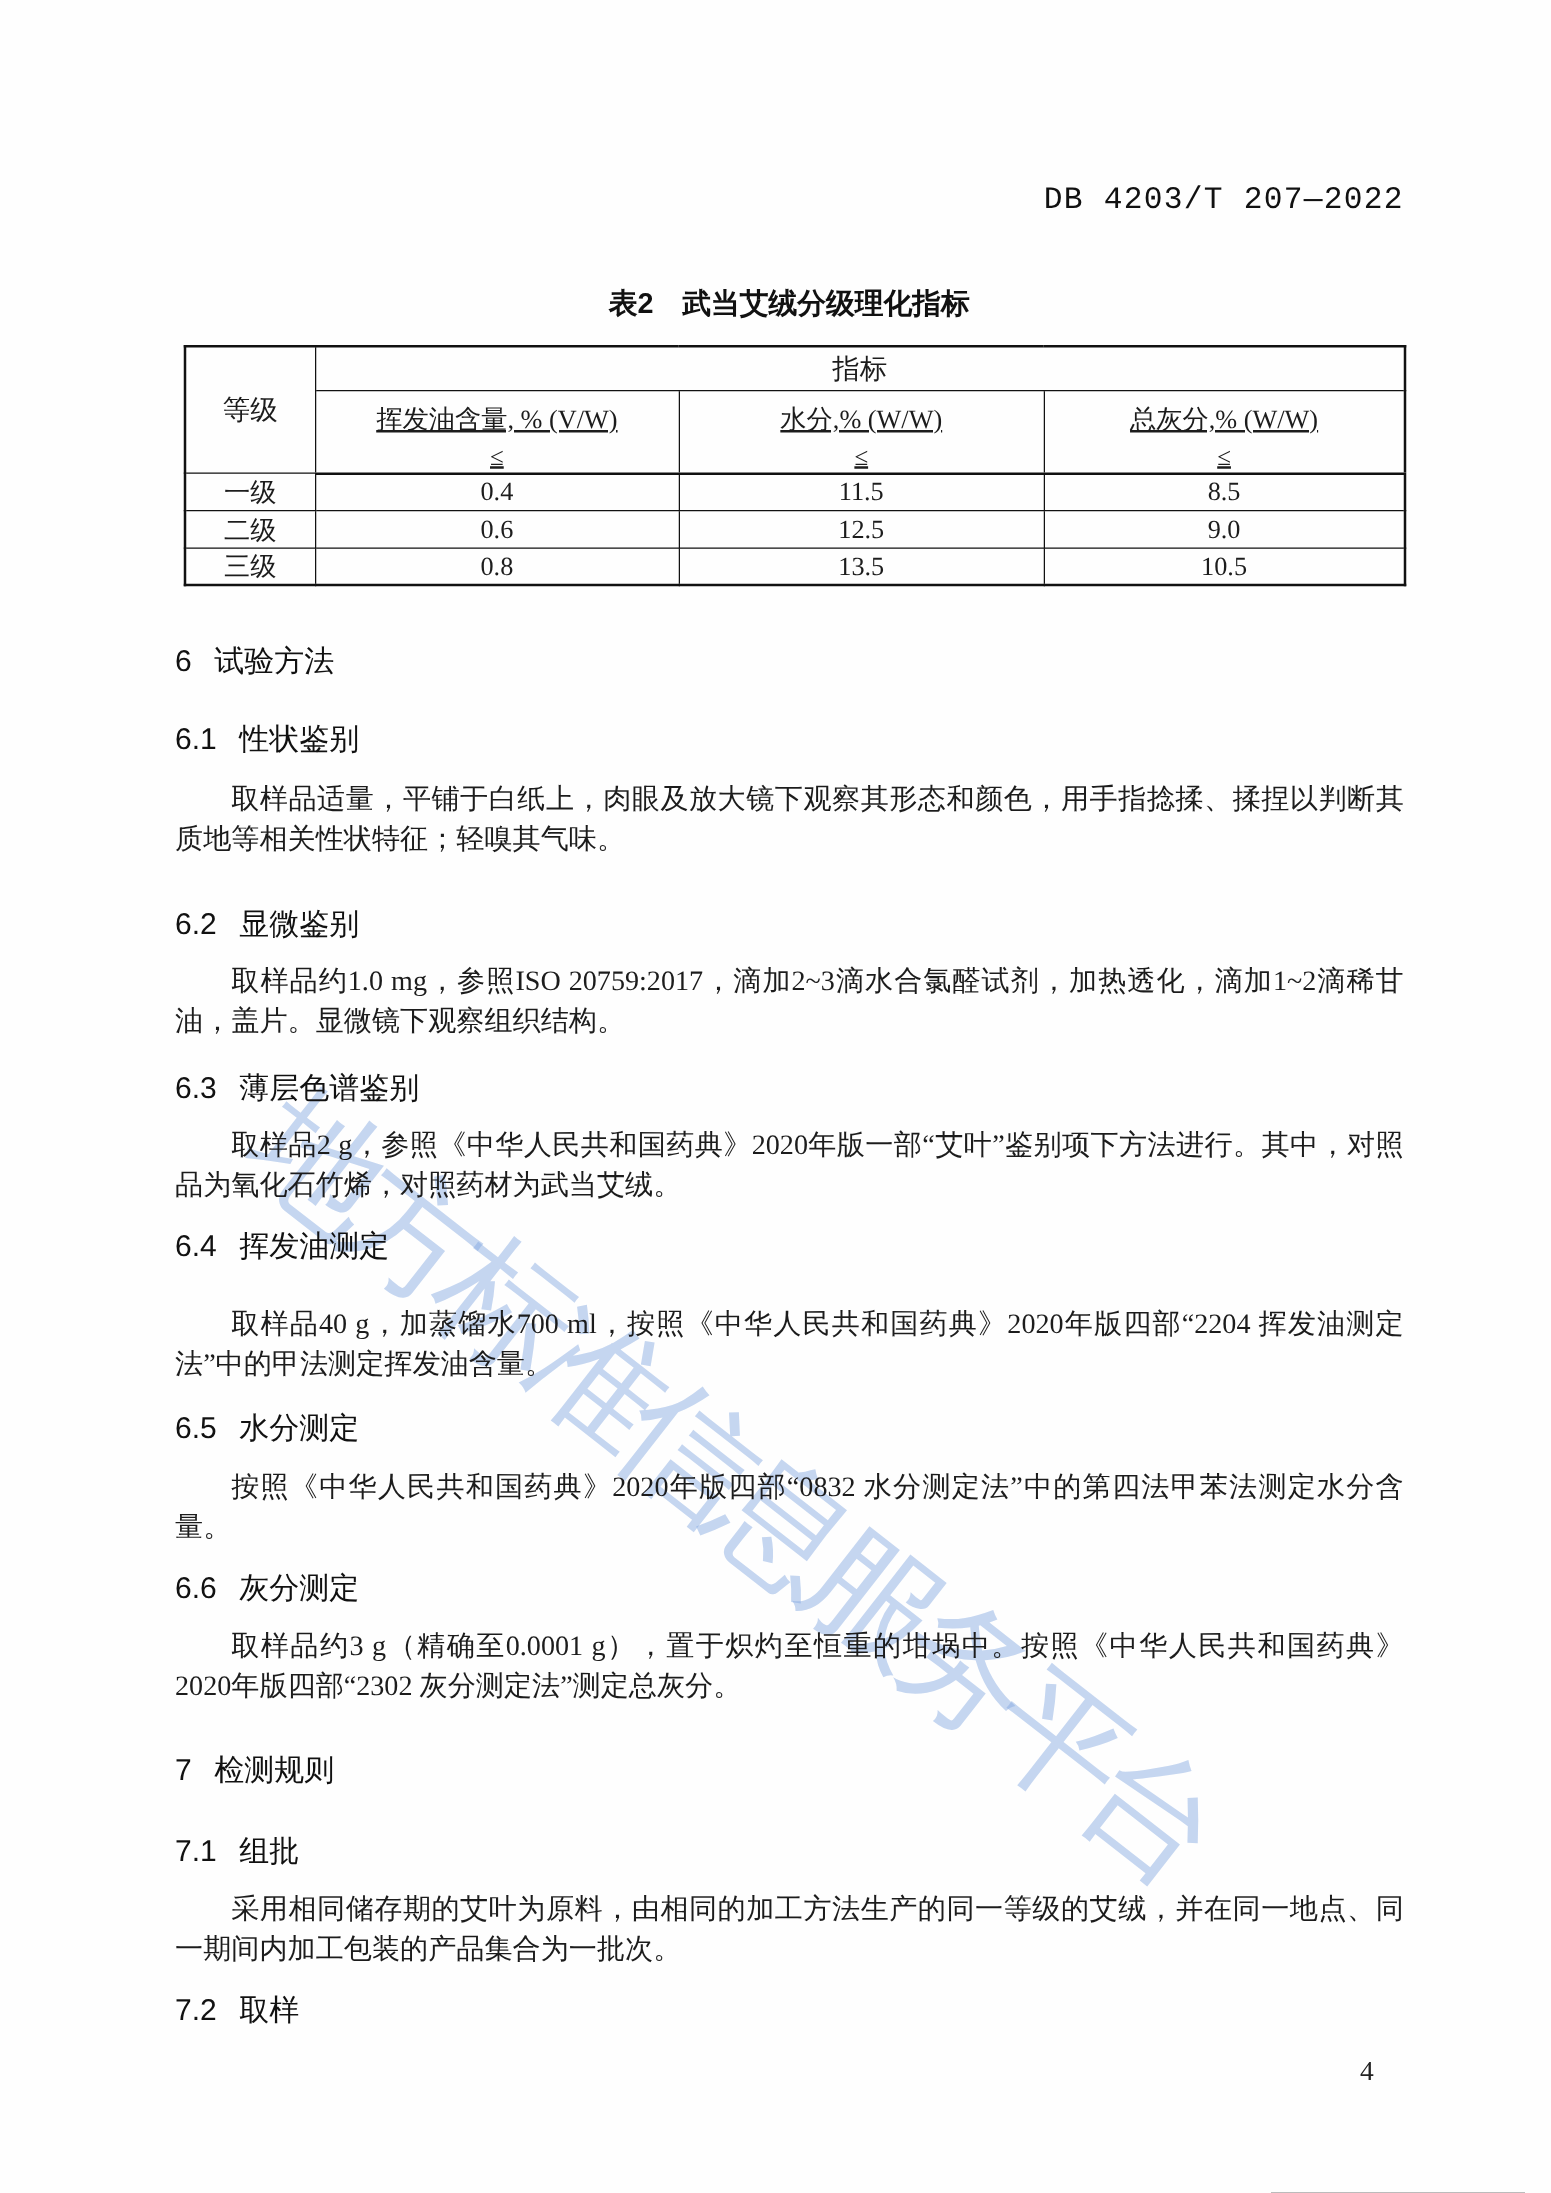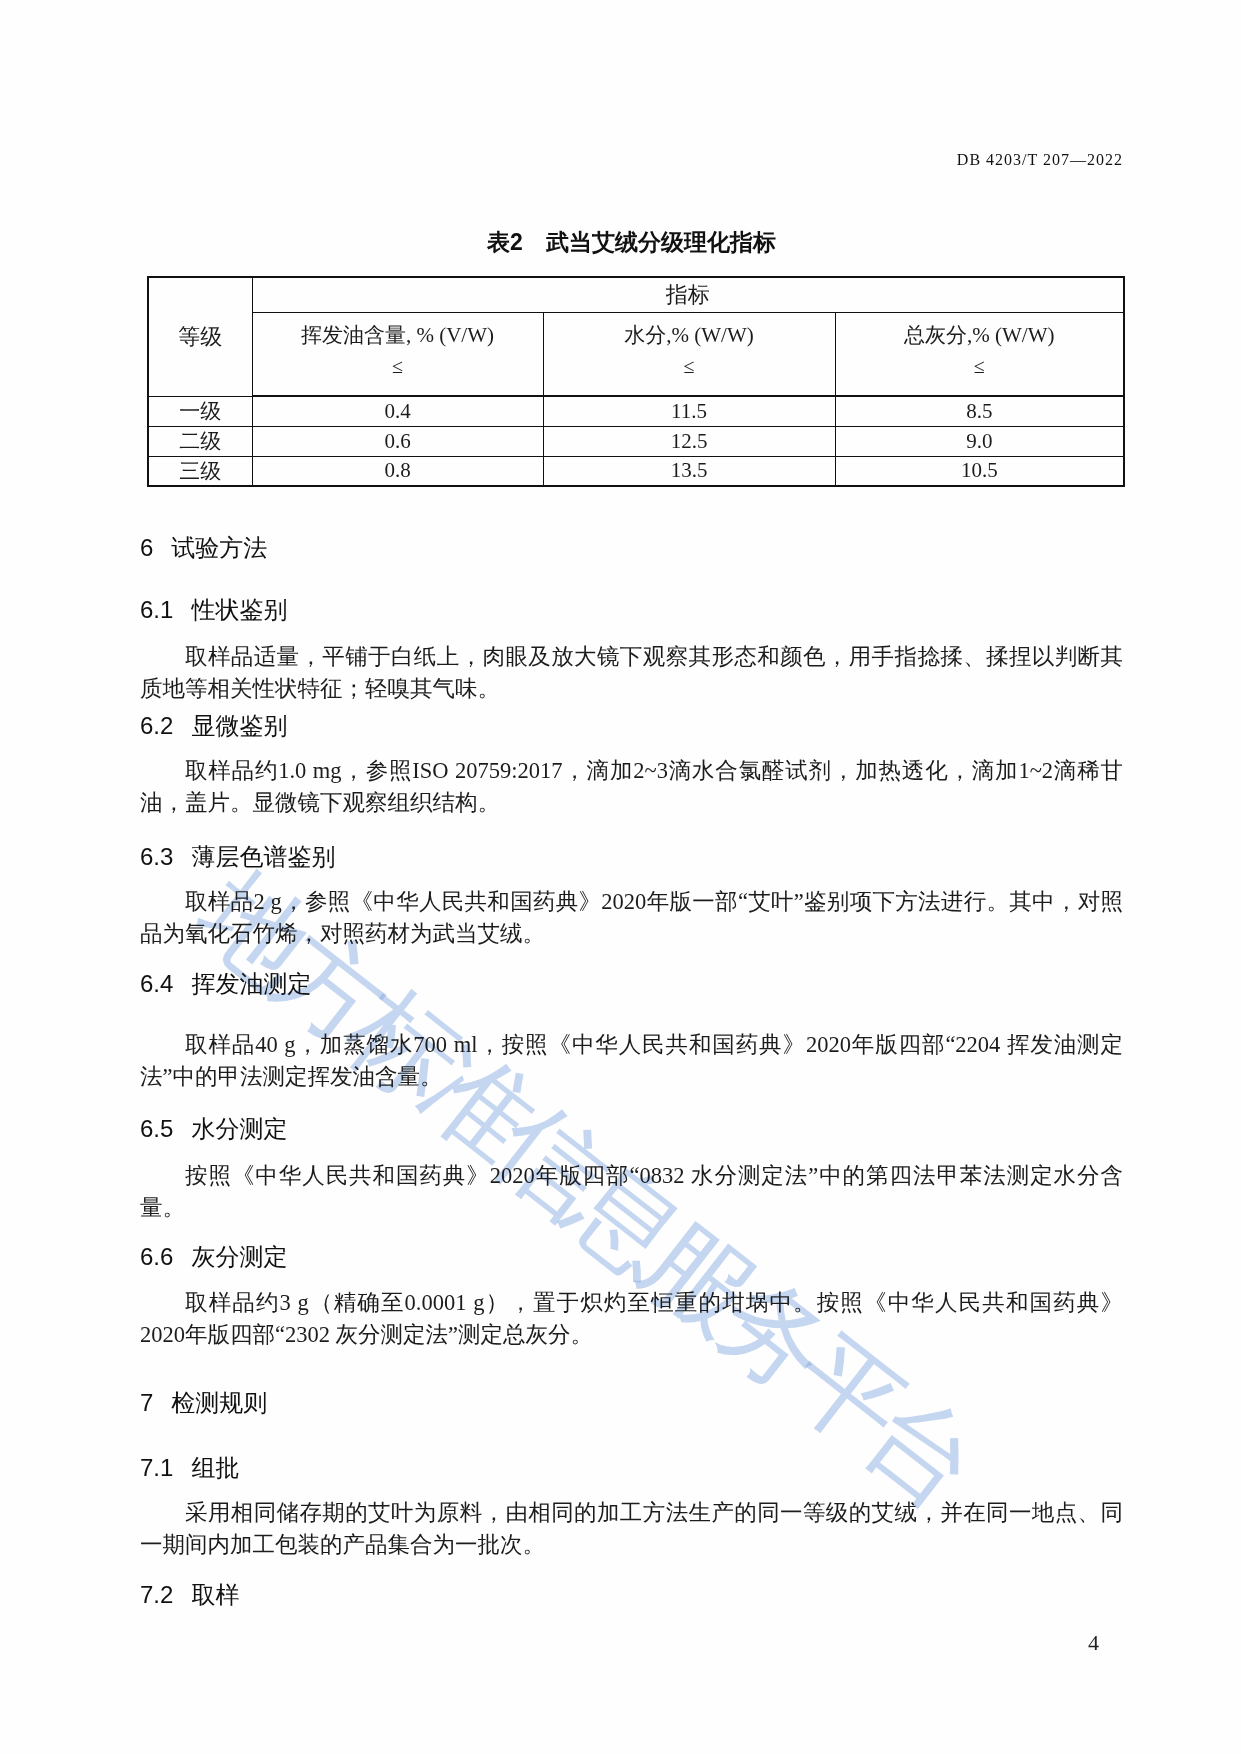--- a/index.html
+++ b/index.html
@@ -24,22 +24,22 @@
     white-space:nowrap;
     color:rgba(128,166,224,0.45);
     z-index:1;
   }
   .content {
     position:relative; z-index:2;
     padding:0 118px 0 140px;
   }
   .doc-header {
     margin-top:145px;
-    font-family:Liberation Serif, serif;
-    font-size:16px; line-height:30px;
+    font-family:Liberation Mono, monospace;
+    font-size:25px; line-height:30px;
     text-align:right;
     letter-spacing:1px;
     color:#111;
   }
   .table-title {
     margin-top:52px;
     font-family:"Liberation Sans","DejaVu Sans",sans-serif;
     font-weight:bold;
     font-size:23px; line-height:30px;
     text-align:center;
@@ -56,35 +56,35 @@
   }
   table.spec td {
     border:1.3px solid #111;
     text-align:center;
     vertical-align:middle;
     padding:0;
   }
   tr.r-group td { height:35px; font-size:22px;margin-top:32px; }
   td.c-group { border-bottom:2.3px solid #111; }
   td.c-corner { font-size:22px; }
-  tr.r-head td { height:84px; border-bottom:2.3px solid #111; vertical-align:top; }
+  tr.r-head td { height:66px; border-bottom:2.3px solid #111; vertical-align:top;text-decoration:underline; }
   .col-name { margin-top:8px; }
   .leq { margin-top:6px; font-size:20px; }
   tr.r-data td { height:30px; }
   tr.r-data:last-child td { height:26px; }
   h2.sec {
     font-family:"Liberation Sans","DejaVu Sans",sans-serif;
     font-weight:normal;
     font-size:24px; line-height:34px;
     color:#111;
   }
   h2 .sec-num { margin-right:18px; }
   h2.sec-6   { margin-top:44px; }
   h2.sec-61  { margin-top:28px; }
-  h2.sec-62  { margin-top:4px; }
+  h2.sec-62  { margin-top:36px; }
   h2.sec-63  { margin-top:21px; }
   h2.sec-64  { margin-top:17px; }
   h2.sec-65  { margin-top:19px; }
   h2.sec-66  { margin-top:16px; }
   h2.sec-7   { margin-top:35px; }
   h2.sec-71  { margin-top:31px; }
   h2.sec-72  { margin-top:17px; }
   p.body {
     font-size:22.5px; line-height:32px;
     text-indent:45px;

